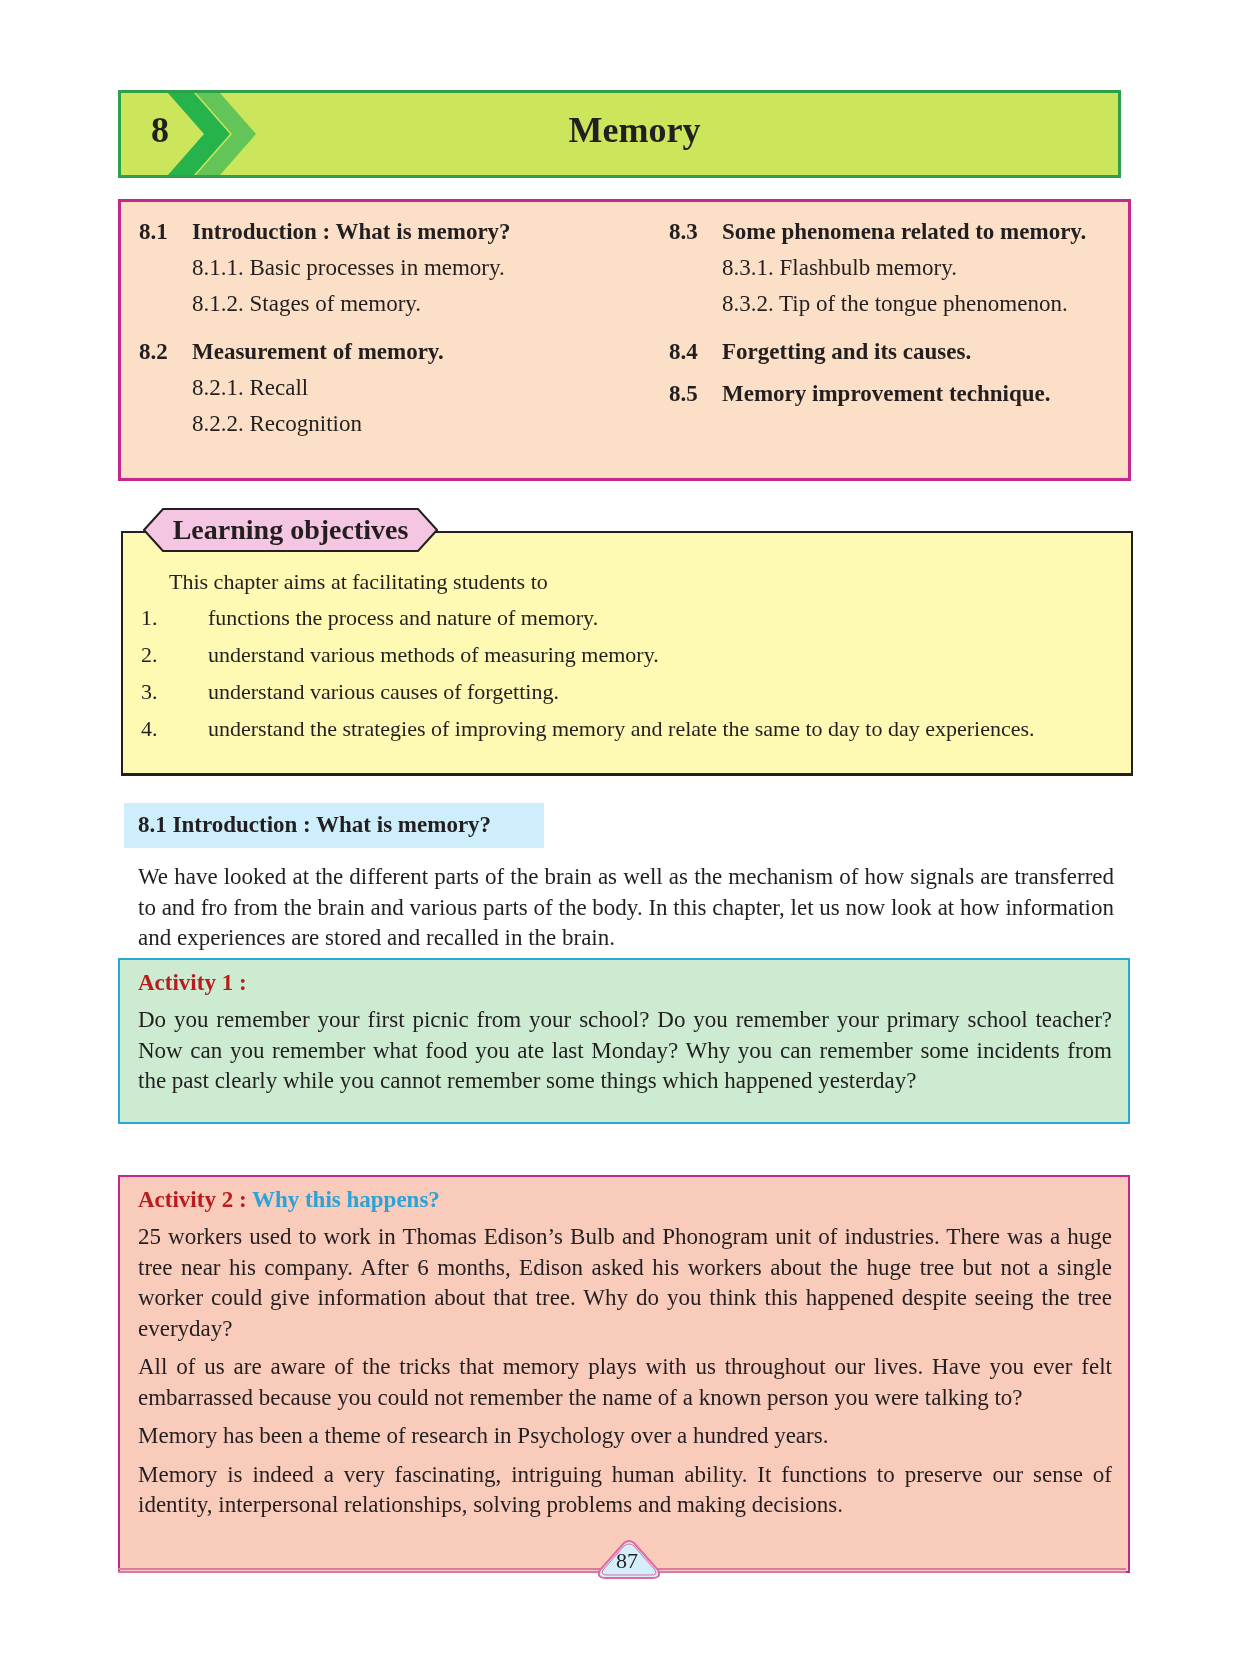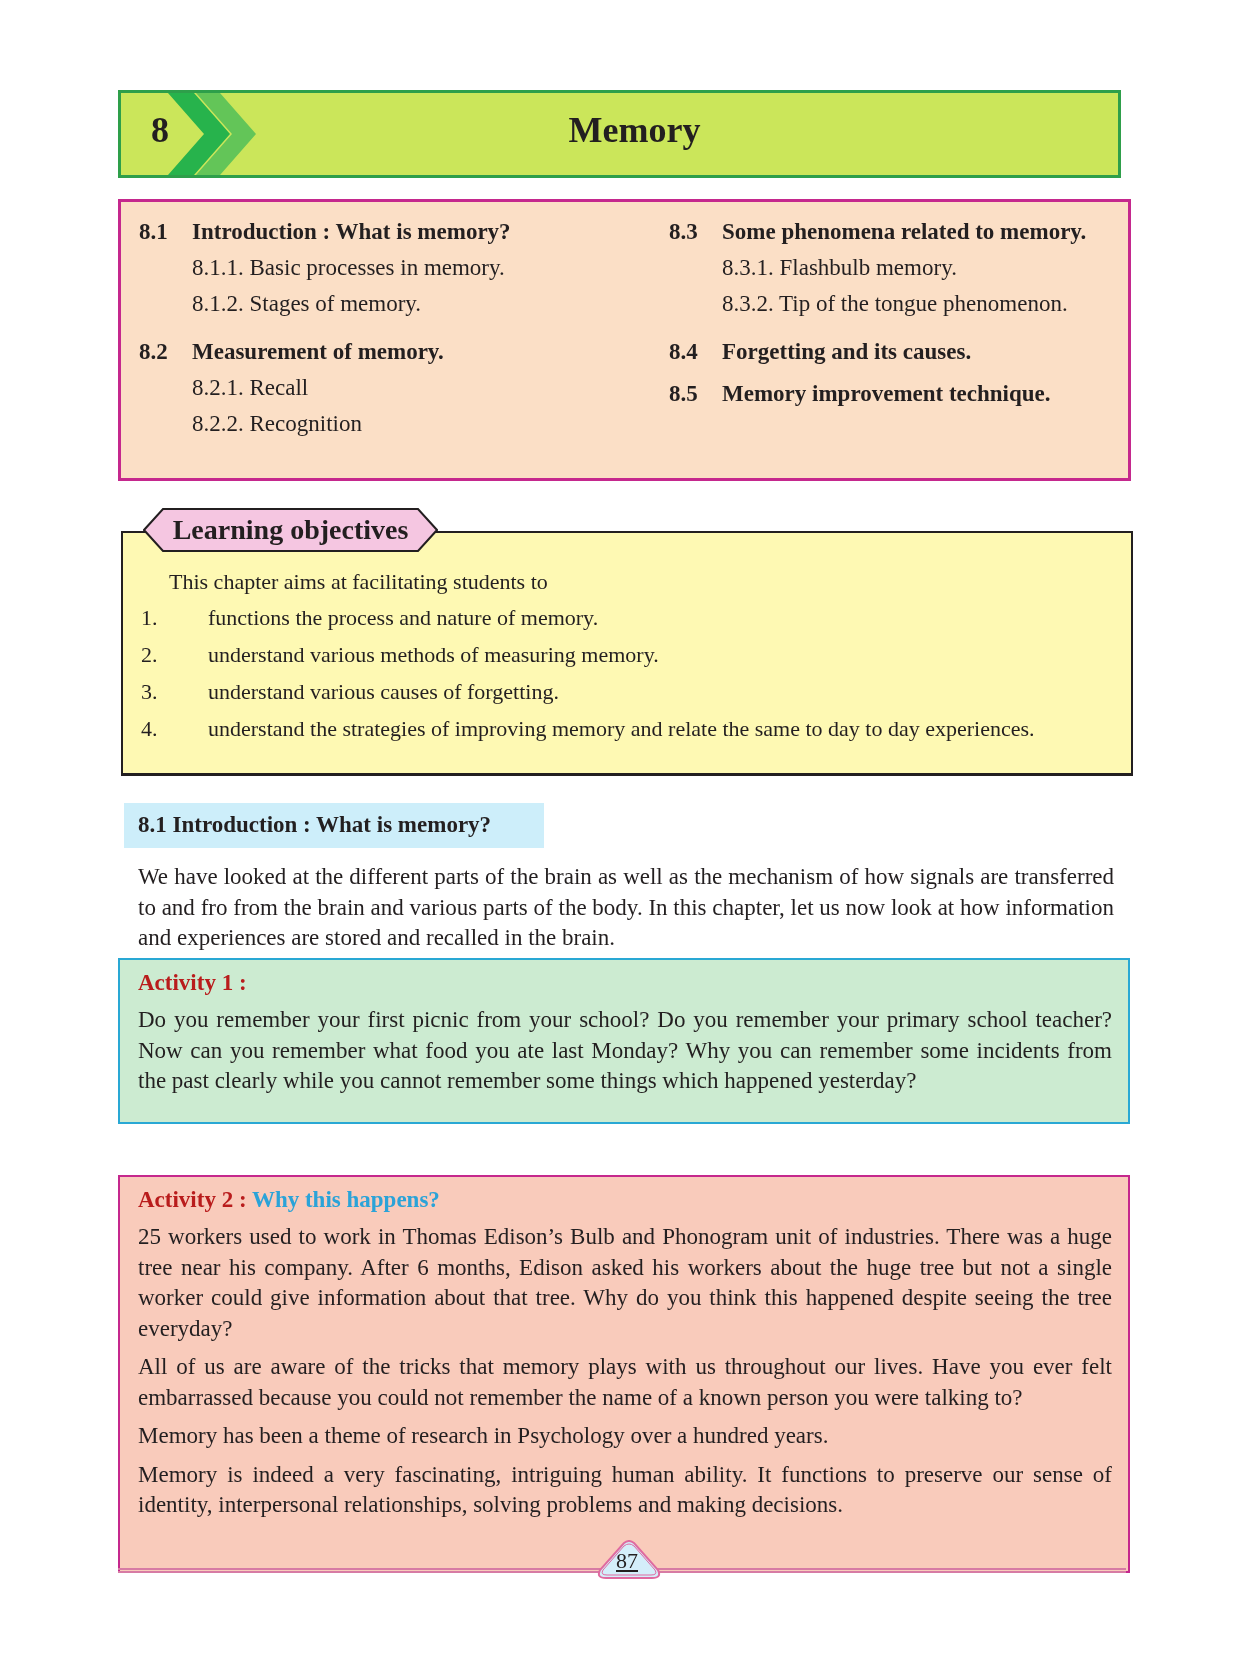--- a/index.html
+++ b/index.html
@@ -52,21 +52,21 @@
   #activity2 { left: 118px; top: 1135px; width: 1012px; height: 398px;
     background: #f9cbbb; border: 2px solid #c5288d; margin-top: 40px; }
   .act-head { font-size: 23px; font-weight: bold; line-height: 30px; margin-bottom: 7px; }
   .act-label { color: #b91c1c; }
   .act-sub { color: #2ba3d8; }
   .act-p { font-size: 23px; line-height: 30.5px; text-align: justify; margin: 0 0 8px 0; }
 
   
   #footer-line { left: 118px; top: 1568px; width: 1008px; height: 6px; }
   #page-badge { left: 596px; top: 1540px; width: 66px; height: 40px; }
-  #page-num { position: absolute; left: 0; right: 4px; top: 8px; text-align: center; font-size: 22px; text-decoration: underline; }
+  #page-num { position: absolute; left: 0; right: 4px; top: 8px; text-align: center; font-size: 22px; }
 </style>
 </head>
 <body>
 
 <div id="chapter-header" class="abs">
   <span id="chapter-num">8</span>
   <svg id="chevrons" viewBox="0 0 90 82">
     <polygon points="0,0 26,0 62,41 26,82 0,82 36,41" fill="#27b34c"></polygon>
     <polygon points="28,0 52,0 88,41 52,82 28,82 64,41" fill="#63c558"></polygon>
   </svg>

